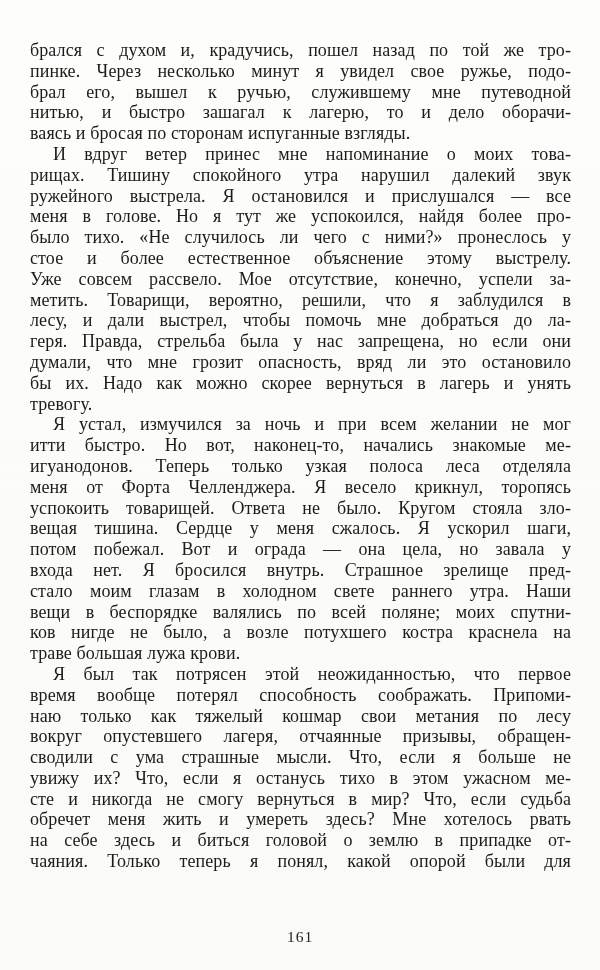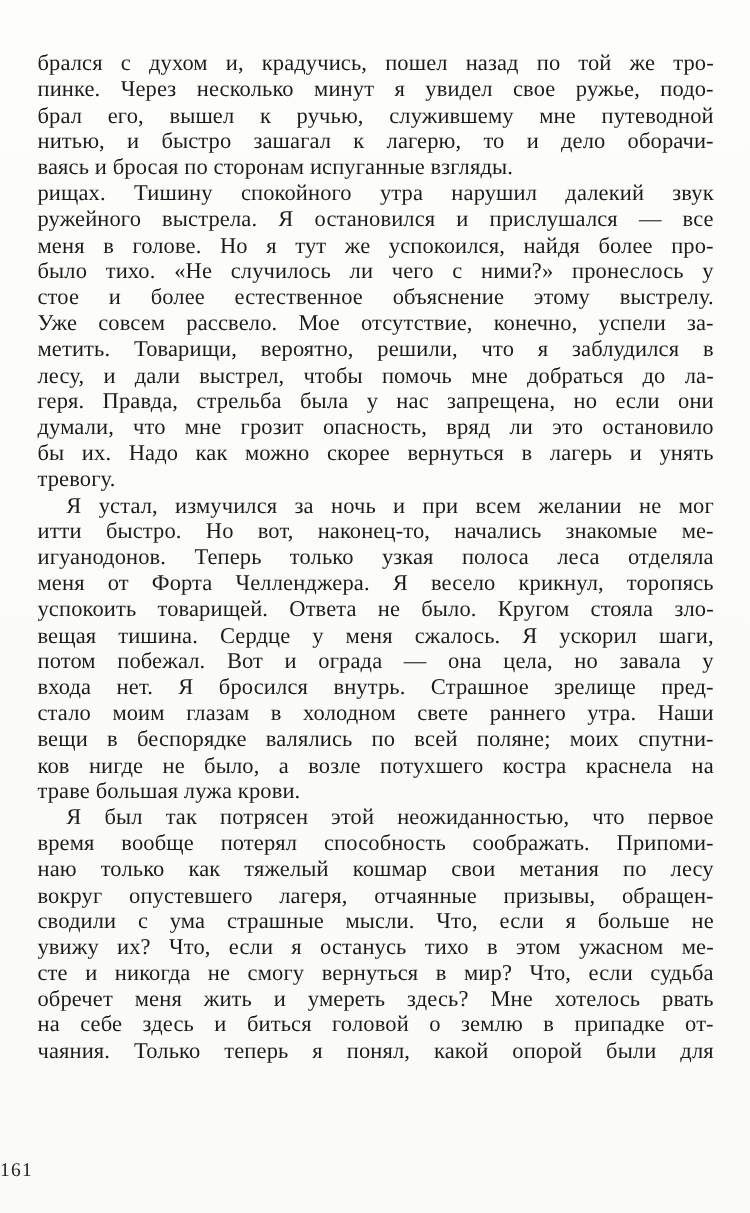--- a/index.html
+++ b/index.html
@@ -40,35 +40,37 @@
     text-align-last: left;
   }
   .line.indent {
     text-indent: 23px;
   }
   .page-number {
     position: absolute;
     left: 0;
     width: 600px;
     top: 928px;
+    text-align: center;
     color: #222;
     font-size: 15.5px;
     letter-spacing: 1px;
   }
 </style>
 </head>
 <body>
 
 <div class="scan-page">
   <div class="text-block">
       <div class="line">брался с духом и, крадучись, пошел назад по той же тро-</div>
       <div class="line">пинке. Через несколько минут я увидел свое ружье, подо-</div>
       <div class="line">брал его, вышел к ручью, служившему мне путеводной</div>
       <div class="line">нитью, и быстро зашагал к лагерю, то и дело оборачи-</div>
       <div class="line end">ваясь и бросая по сторонам испуганные взгляды.</div>
+      <div class="line indent">И вдруг ветер принес мне напоминание о моих това-</div>
       <div class="line">рищах. Тишину спокойного утра нарушил далекий звук</div>
       <div class="line">ружейного выстрела. Я остановился и прислушался — все</div>
       <div class="line">меня в голове. Но я тут же успокоился, найдя более про-</div>
       <div class="line">было тихо. «Не случилось ли чего с ними?» пронеслось у</div>
       <div class="line">стое и более естественное объяснение этому выстрелу.</div>
       <div class="line">Уже совсем рассвело. Мое отсутствие, конечно, успели за-</div>
       <div class="line">метить. Товарищи, вероятно, решили, что я заблудился в</div>
       <div class="line">лесу, и дали выстрел, чтобы помочь мне добраться до ла-</div>
       <div class="line">геря. Правда, стрельба была у нас запрещена, но если они</div>
       <div class="line">думали, что мне грозит опасность, вряд ли это остановило</div>

